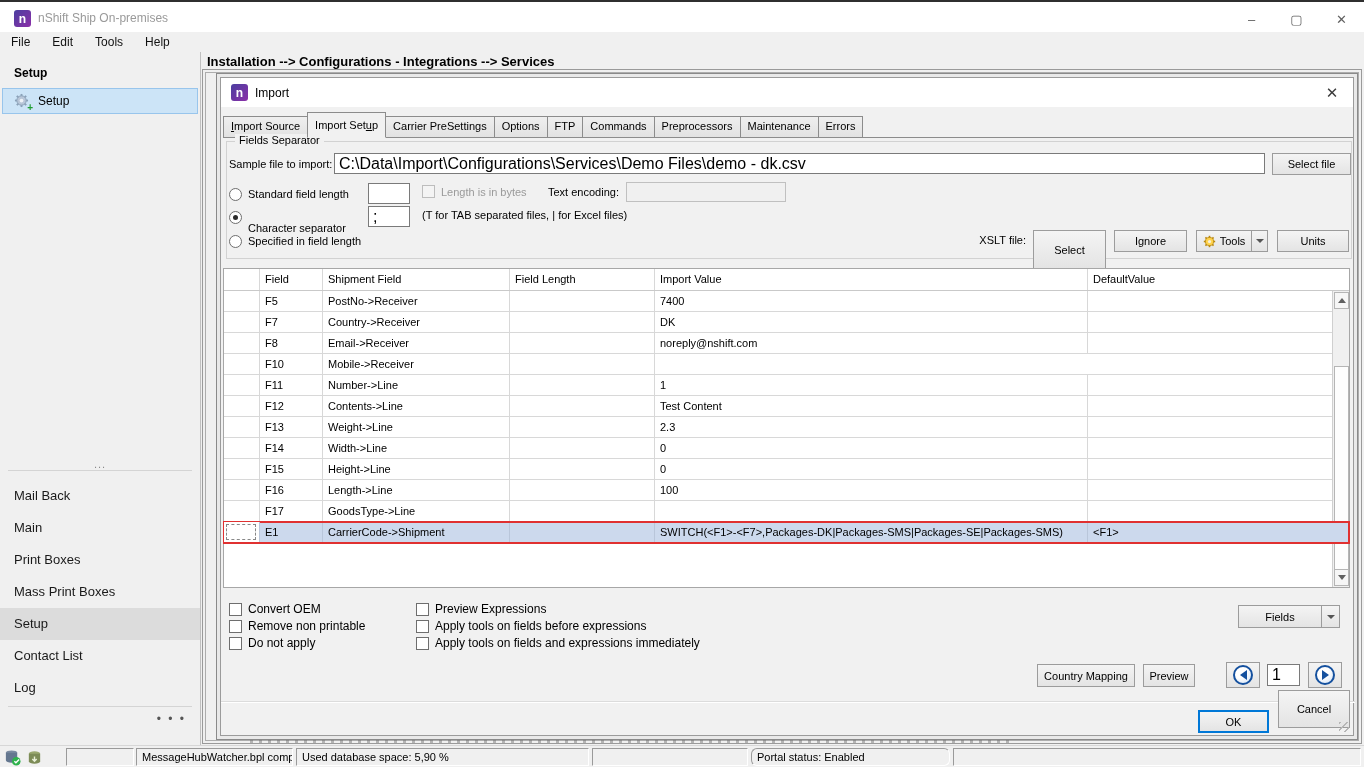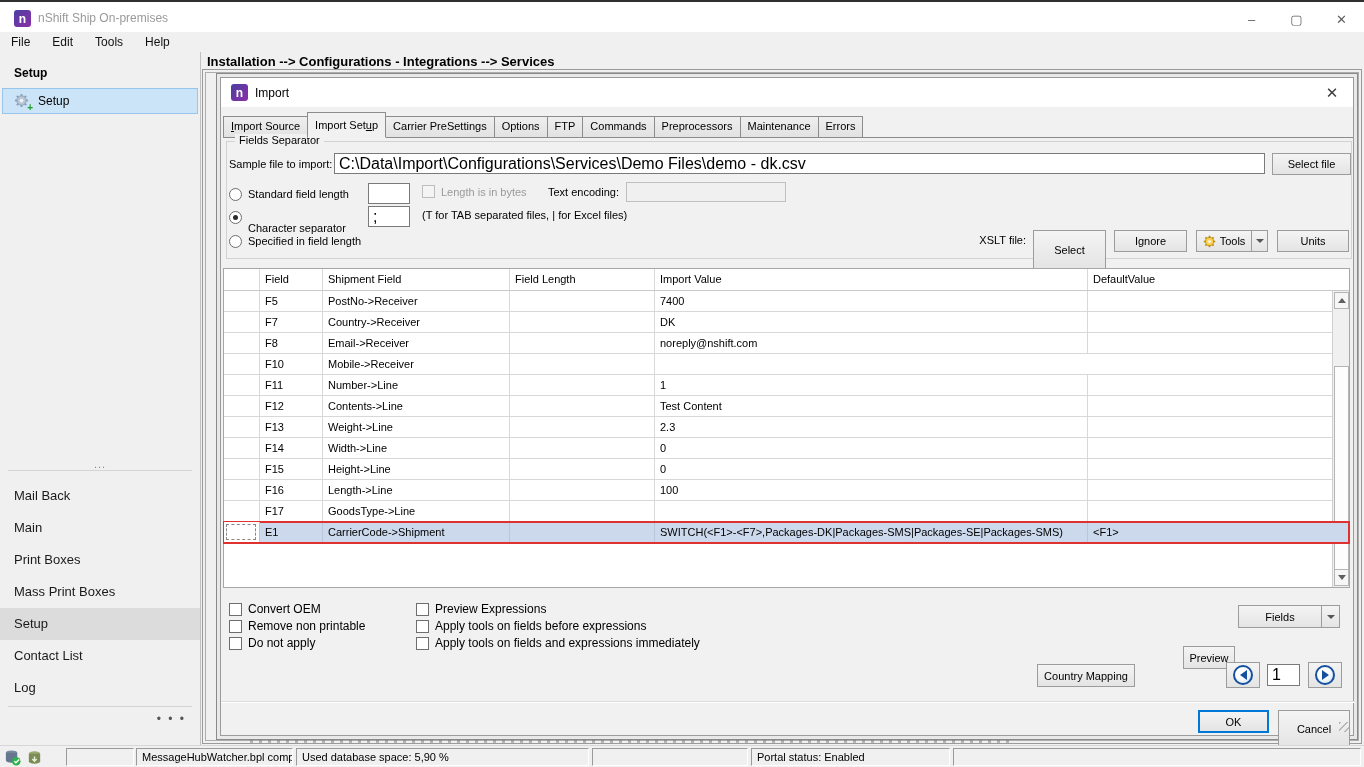--- a/index.html
+++ b/index.html
@@ -378,36 +378,36 @@
           <span>Apply tools on fields and expressions immediately</span>
         </div>
       </div>
 
   <div class="btn" style="left:1017px; top:527px; width:84px; height:23px;">Fields</div>
   <div class="btn" style="left:1100px; top:527px; width:19px; height:23px;">
     <span class="tri-down"></span>
   </div>
 
   <div class="btn" style="left:816px; top:586px; width:98px; height:23px;">Country Mapping</div>
-  <div class="btn" style="left:922px; top:568px; width:52px; height:23px;margin-left:40px;">Preview</div>
+  <div class="btn" style="left:922px; top:586px; width:52px; height:23px;">Preview</div>
   <div class="circle-btn" style="left:1005px; top:584px;">
     <span class="circle">
           <span class="tri-left"></span>
         </span>
   </div>
   <input class="tbox" style="left: 1046px; top: 586px; width: 33px; height: 22px;" value="1">
   <div class="circle-btn" style="left:1087px; top:584px;">
     <span class="circle">
           <span class="tri-right"></span>
         </span>
   </div>
 
   <div class="abs divline"></div>
   <div class="btn focused" style="left:977px; top:632px; width:71px; height:23px;">OK</div>
-  <div class="btn" style="left:1057px; top:632px; width:72px; height:38px;">Cancel</div>
+  <div class="btn" style="left:1057px; top:612px; width:72px; height:38px;">Cancel</div>
   <div class="abs grip"></div>
  </div>
 </div>
 
 <div class="abs statusbar">
   <span class="status-icon" style="left:4px;">
     <svg width="17" height="17" viewBox="0 0 18 18">
       <ellipse cx="8" cy="4" rx="6" ry="2.5" fill="#7a8aa0"></ellipse>
       <path d="M2 4 v8 a6 2.5 0 0 0 12 0 v-8" fill="#64778f"></path>
       <circle cx="13" cy="13" r="4.5" fill="#2eb24c"></circle>
@@ -418,15 +418,15 @@
     <svg width="17" height="17" viewBox="0 0 18 18">
       <ellipse cx="9" cy="5" rx="6" ry="2.5" fill="#9aa86f"></ellipse>
       <path d="M3 5 v8 a6 2.5 0 0 0 12 0 v-8" fill="#7d8c57"></path>
       <path d="M9 8 v5 M6.7 10.7 L9 13 l2.3 -2.3" stroke="#e9f0d8" stroke-width="1.5" fill="none"></path>
     </svg>
   </span>
   <div class="sb-panel" style="left:66px; width:68px;"></div>
   <div class="sb-panel" style="left:136px; width:157px;">MessageHubWatcher.bpl completed</div>
   <div class="sb-panel" style="left:296px; width:293px;">Used database space: 5,90 %</div>
   <div class="sb-panel" style="left:592px; width:156px;"></div>
-  <div class="sb-panel" style="left:751px; width:199px;">Portal status: Enabled</div>
+  <div class="sb-panel" style="left:751px; width:199px;border-radius:6px;">Portal status: Enabled</div>
   <div class="sb-panel" style="left:953px; width:408px;"></div>
 </div>
 
 </body></html>

